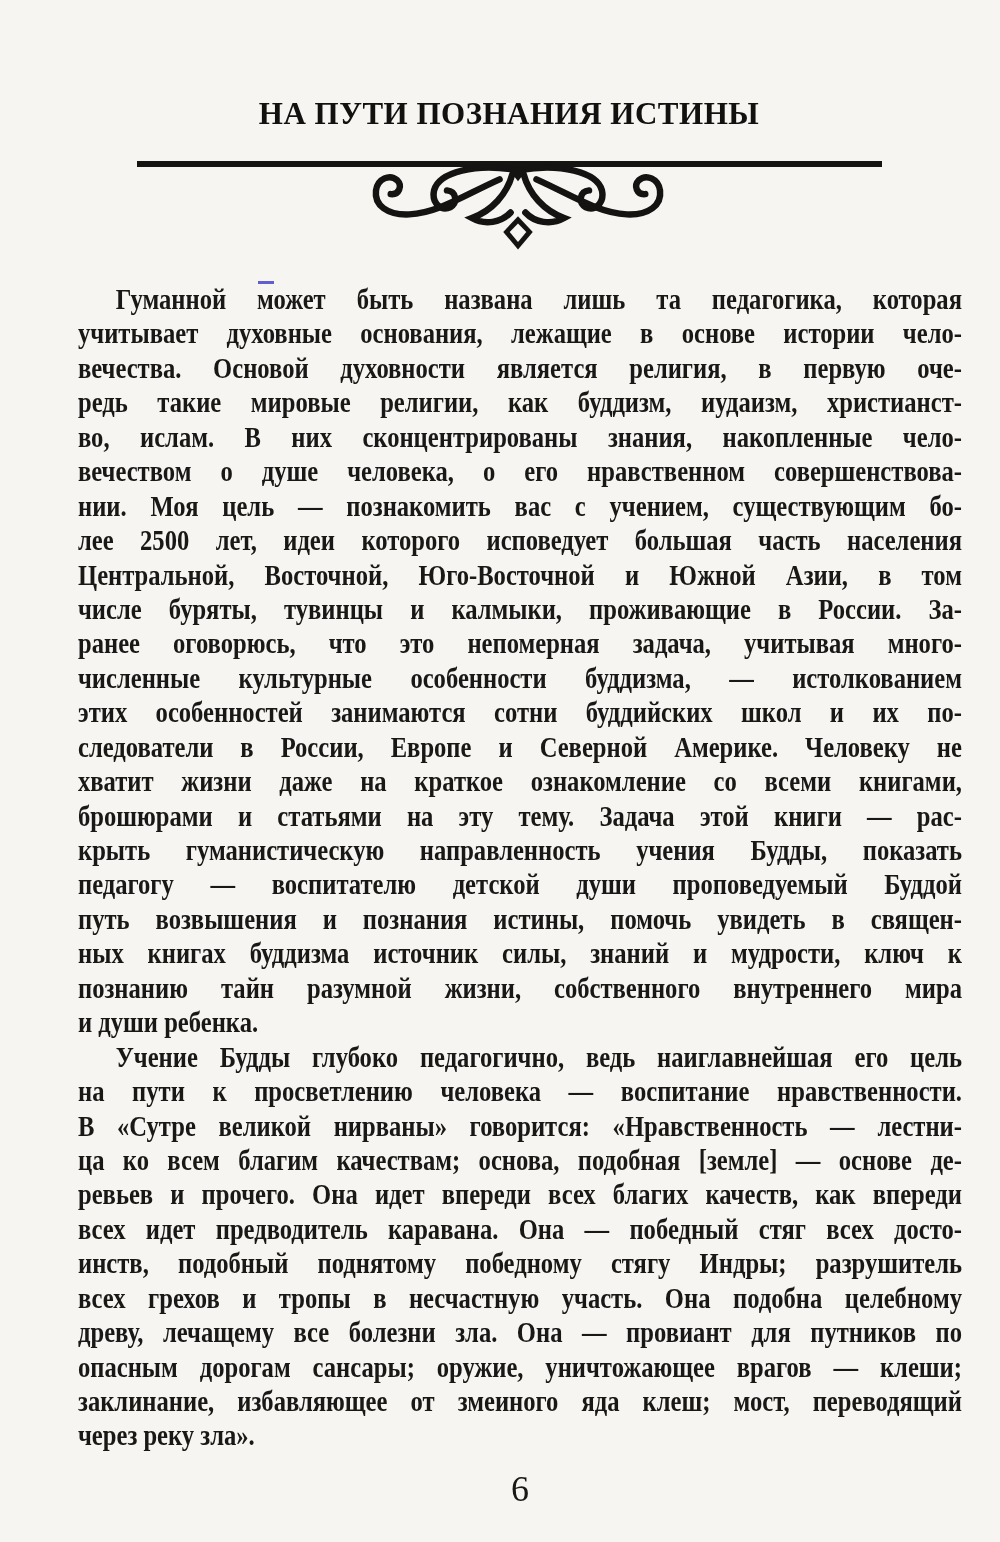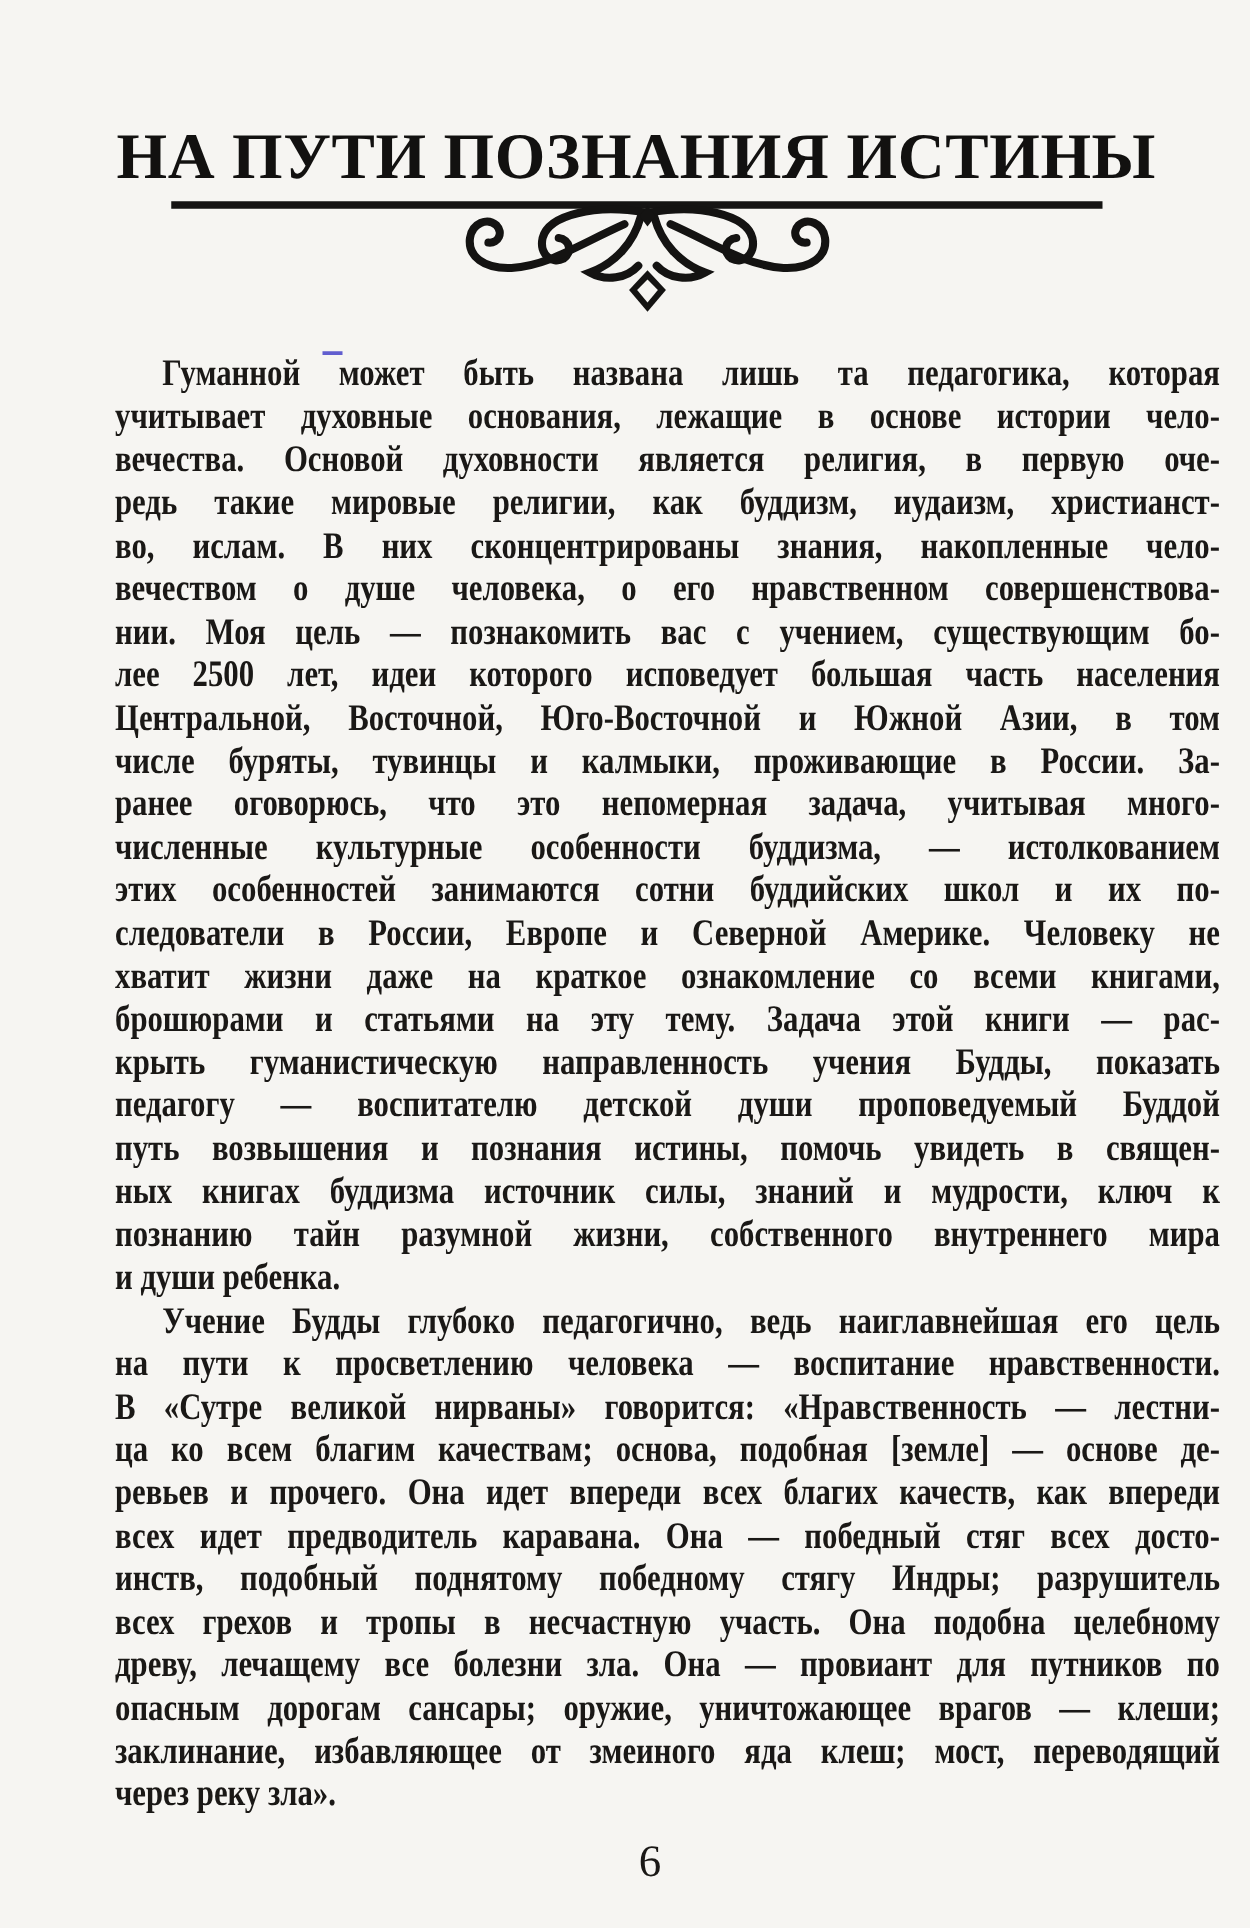--- a/index.html
+++ b/index.html
@@ -11,21 +11,21 @@
     position: relative;
     overflow: hidden;
   }
   .page { position: absolute; inset: 0; }
 
   .title {
     position: absolute;
     top: 96px; left: 0; width: 1000px;
     margin: 0; padding-left: 18px; box-sizing: border-box;
     text-align: center;
-    font-size: 52px; font-weight: bold;
+    font-size: 31px; font-weight: bold;
     letter-spacing: 0.5px;
     color: #121110;
     white-space: nowrap;
   }
 
   .rule {
     position: absolute;
     left: 137px; top: 161px;
     width: 745px; height: 6px;
     background: #151413;
@@ -40,21 +40,21 @@
   .scan-artifact-blue {
     position: absolute;
     left: 258px; top: 281px;
     width: 16px; height: 3px;
     background: #4643c9;
     opacity: 0.85;
   }
 
   .body-text {
     position: absolute;
-    left: 92px; top: 282px;
+    left: 78px; top: 282px;
     width: 884px;
   }
   .para {
     width: 1078px;
     transform: scaleX(0.82);
     transform-origin: left top;
     font-size: 30px;
     font-weight: bold;
     line-height: 34.45px;
     color: #1a1816;

